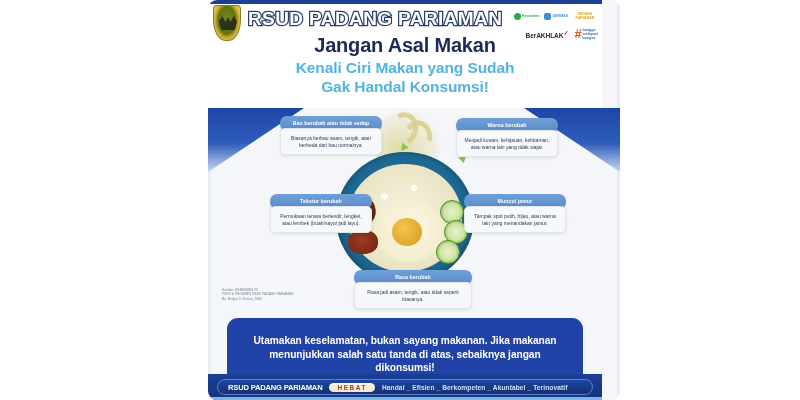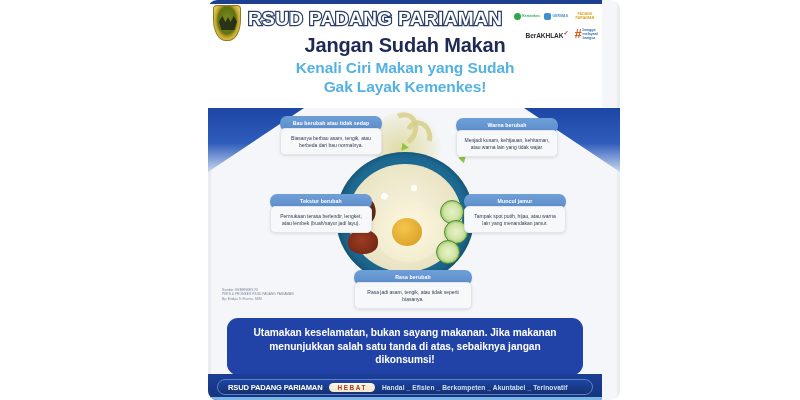--- a/index.html
+++ b/index.html
@@ -157,21 +157,21 @@
   
   #credit {
     position:absolute; left:14px; top:288px; z-index:5;
     font-size:3.2px; line-height:4.3px; color:#7b8496; letter-spacing:.05px;
   }
   #credit span { display:block; }
 
   
   #cta {
     position:absolute; left:19px; top:318px; width:356px; z-index:6;
-    background:#2142a6; border-radius:11px; padding:8px 18px;
+    background:#2142a6; border-radius:11px; padding:16px 18px;
     color:#ffffff; font-size:10.2px; font-weight:bold; line-height:13.5px; text-align:center;
     letter-spacing:-.05px;
   }
 
   
   #footer {
     position:absolute; left:0; bottom:0; width:394px; height:26px; z-index:7;
     background: linear-gradient(180deg,#1b3f96 0%, #16347d 100%);
     display:flex; align-items:center; justify-content:center;
   }
@@ -226,24 +226,24 @@
         <div id="bangga">
           <span class="hash">#</span>
           <span class="lines">
             <i>bangga</i>
             <i>melayani</i>
             <i>bangsa</i>
           </span>
         </div>
       </div>
 
-      <div id="sub-1">Jangan Sudah Makan</div>
+      <div id="sub-1">Jangan Asal Makan</div>
       <div id="sub-2">
         <div>Kenali Ciri Makan yang Sudah</div>
-        <div>Gak Layak Kemenkes!</div>
+        <div>Gak Handal Konsumsi!</div>
       </div>
     </div>
 
     <div class="diag left"></div>
     <div class="diag right"></div>
 
     <div id="plate-wrap">
       <div id="steam"></div>
       <div id="plate">
         <div id="rice"></div>

